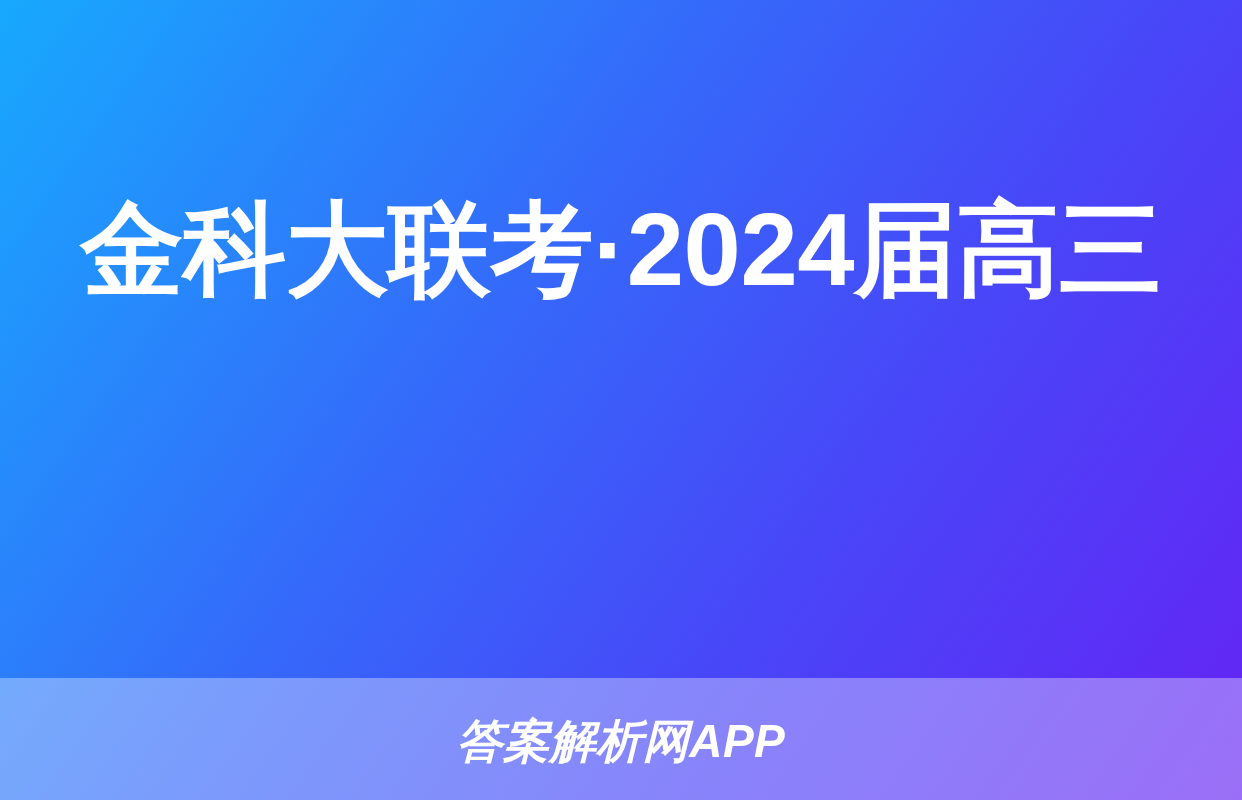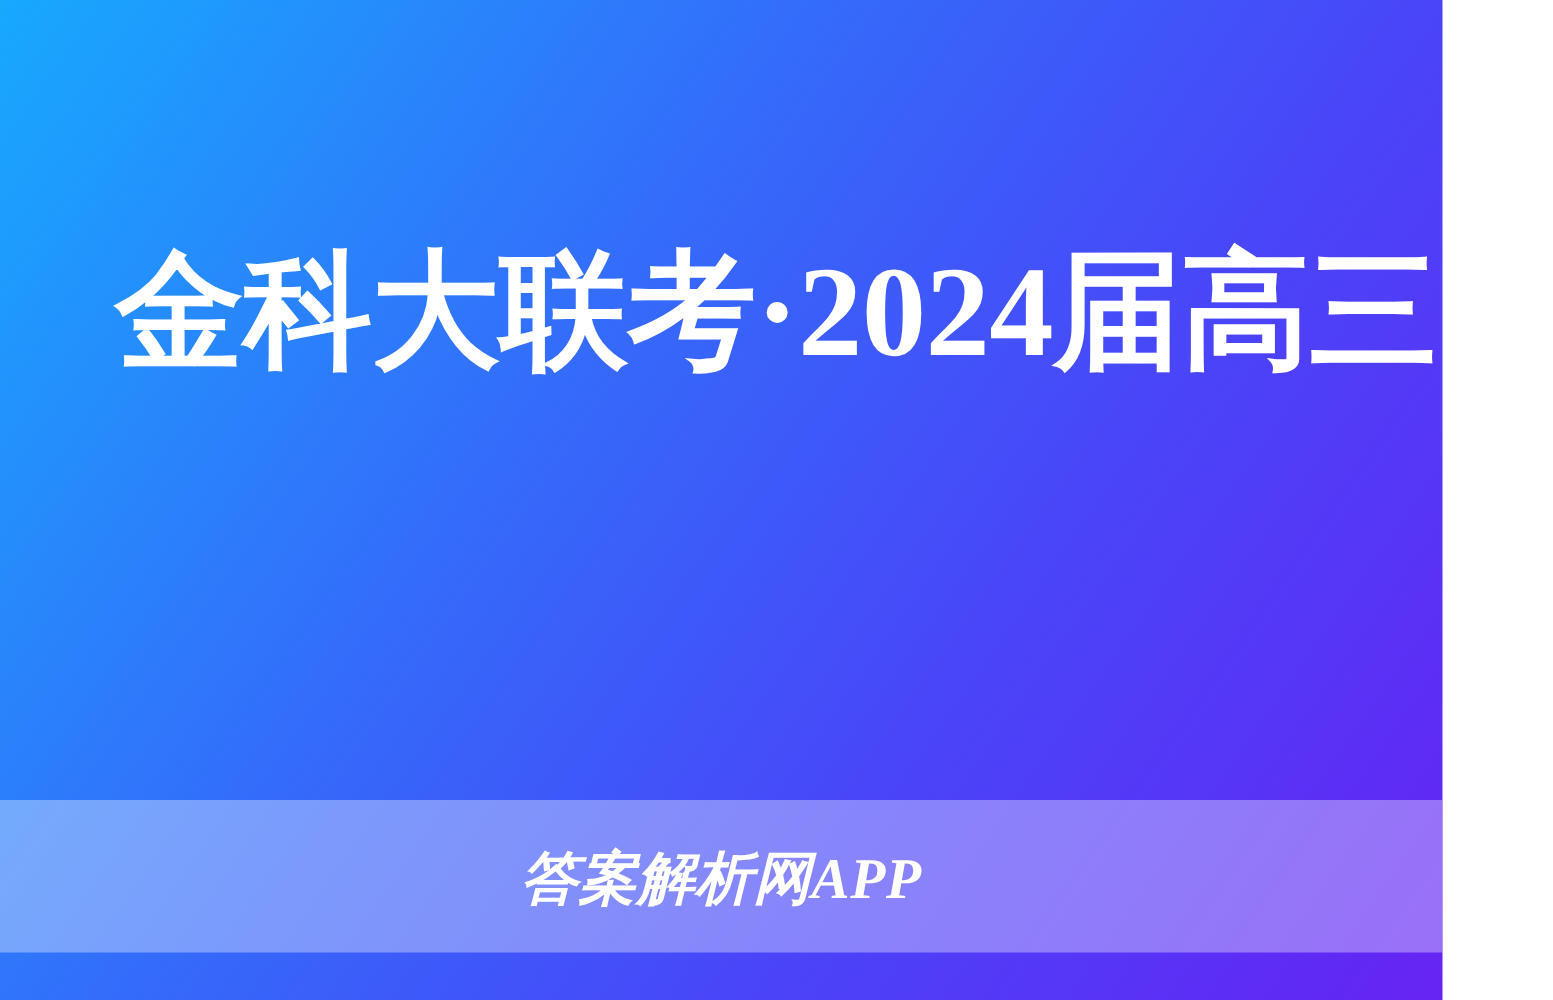--- a/index.html
+++ b/index.html
@@ -4,37 +4,36 @@
 <title>Exam Title Card</title>
 <style>
   html, body {
     margin: 0;
     padding: 0;
     background: #ffffff;
   }
 
   #card {
     position: relative;
-    width: 1106px;
+    width: 1242px;
     height: 800px;
     overflow: hidden;
-    font-family: Liberation Serif, serif;
+    font-family: Liberation Sans, sans-serif;
     
     background:
       linear-gradient(125deg,
         #17a9fd 0%,
         #1e9bfd 9%,
         #2a82fb 24%,
         #3569fa 40%,
         #4055f9 55%,
         #4a44f8 68%,
         #5636f7 82%,
         #6029f4 94%,
         #6724f3 100%);
-    padding-left: 48px;
   }
 
   
   .title-block {
     position: absolute;
     left: 72px;
     top: 176px;
     width: 1098px;
     text-align: center;
   }
@@ -49,21 +48,21 @@
     word-break: break-all;
     white-space: normal;
     text-rendering: geometricPrecision;
   }
 
   
   .footer-band {
     position: absolute;
     left: 0;
     right: 0;
-    top: 640px;
+    top: 678px;
     height: 122px;
     background: rgba(255, 255, 255, 0.345);
     display: flex;
     align-items: center;
     justify-content: center;
   }
 
   .watermark {
     color: #ffffff;
     font-size: 46px;

